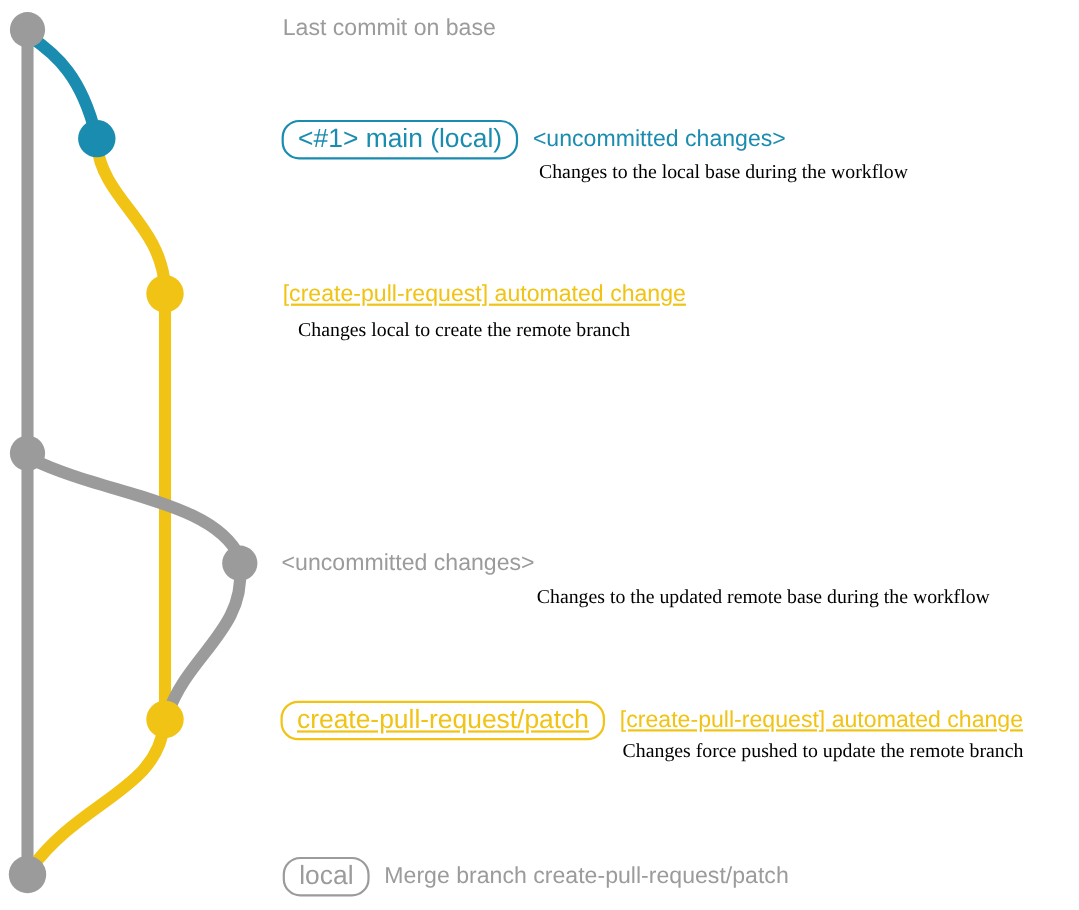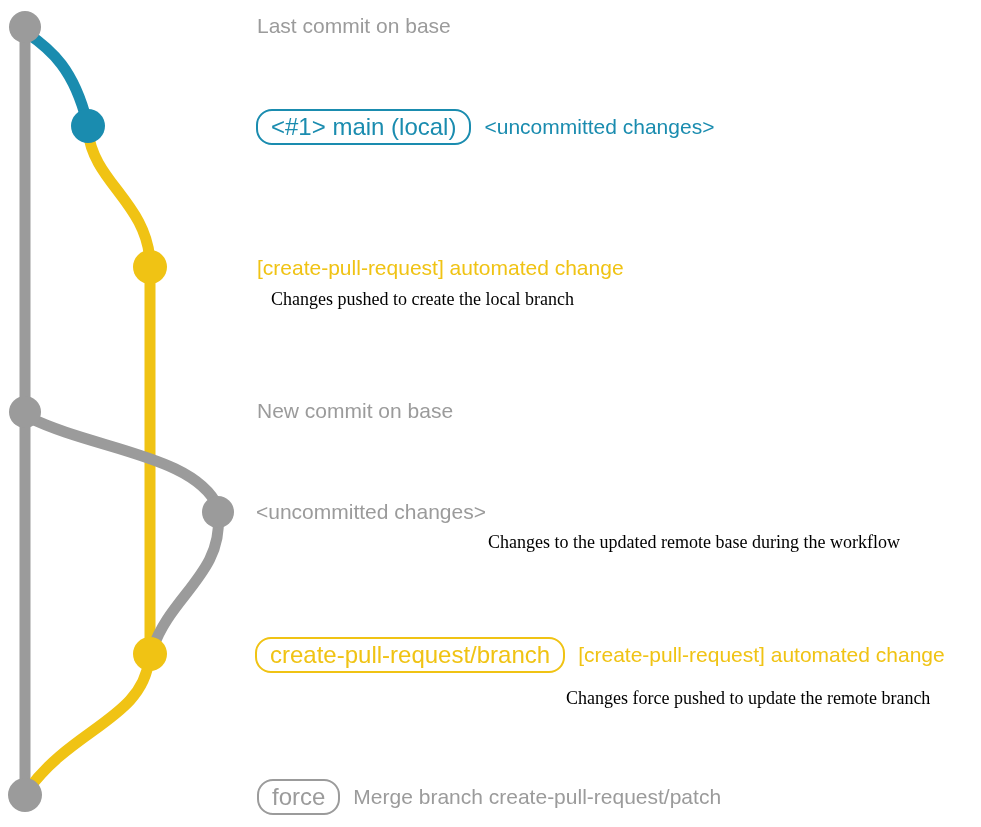--- a/index.html
+++ b/index.html
@@ -51,21 +51,21 @@
   }
   .subtitle{
     position:absolute;
     font-family:"Liberation Serif",serif;
     font-size:18px;
     color:var(--ink);
     white-space:nowrap;
   }
   .c-gray{color:var(--gray);}
   .c-blue{color:var(--blue);}
-  .c-yellow{color:var(--yellow);}
+  .c-yellow{color:var(--yellow);text-decoration:underline;}
 </style>
 </head>
 <body>
 
 <div class="stage">
 
   <svg class="graph-svg" width="981" height="827" viewBox="0 0 981 827">
 
     <path class="edge s-gray" d="M 25 27 L 25 795"></path>
 
@@ -91,39 +91,37 @@
   </svg>
 
   <div class="row c-gray" style="left:257px;top:7px">
     <span class="title">Last commit on base</span>
   </div>
 
   <div class="row c-blue" style="left:256px;top:108px">
     <span class="badge">&lt;#1&gt; main (local)</span>
     <span class="title">&lt;uncommitted changes&gt;</span>
   </div>
+  <div class="subtitle" style="left:490px;top:146px">Changes to the local base during the workflow</div>
 
   <div class="row c-yellow" style="left:257px;top:249px">
     <span class="title">[create-pull-request] automated change</span>
   </div>
-  <div class="subtitle" style="left:271px;top:289px">Changes pushed to create the local branch</div>
+  <div class="subtitle" style="left:271px;top:289px">Changes local to create the remote branch</div>
 
-  <div class="row c-gray" style="left:257px;top:392px">
-    <span class="title">New commit on base</span>
-  </div>
 
   <div class="row c-gray" style="left:256px;top:493px">
     <span class="title">&lt;uncommitted changes&gt;</span>
   </div>
   <div class="subtitle" style="left:488px;top:532px">Changes to the updated remote base during the workflow</div>
 
   <div class="row c-yellow" style="left:255px;top:636px">
-    <span class="badge">create-pull-request/branch</span>
+    <span class="badge">create-pull-request/patch</span>
     <span class="title">[create-pull-request] automated change</span>
   </div>
-  <div class="subtitle" style="left:566px;top:688px">Changes force pushed to update the remote branch</div>
+  <div class="subtitle" style="left:566px;top:672px">Changes force pushed to update the remote branch</div>
 
   <div class="row c-gray" style="left:257px;top:778px">
-    <span class="badge">force</span>
+    <span class="badge">local</span>
     <span class="title">Merge branch create-pull-request/patch</span>
   </div>
 
 </div>
 
 </body></html>

